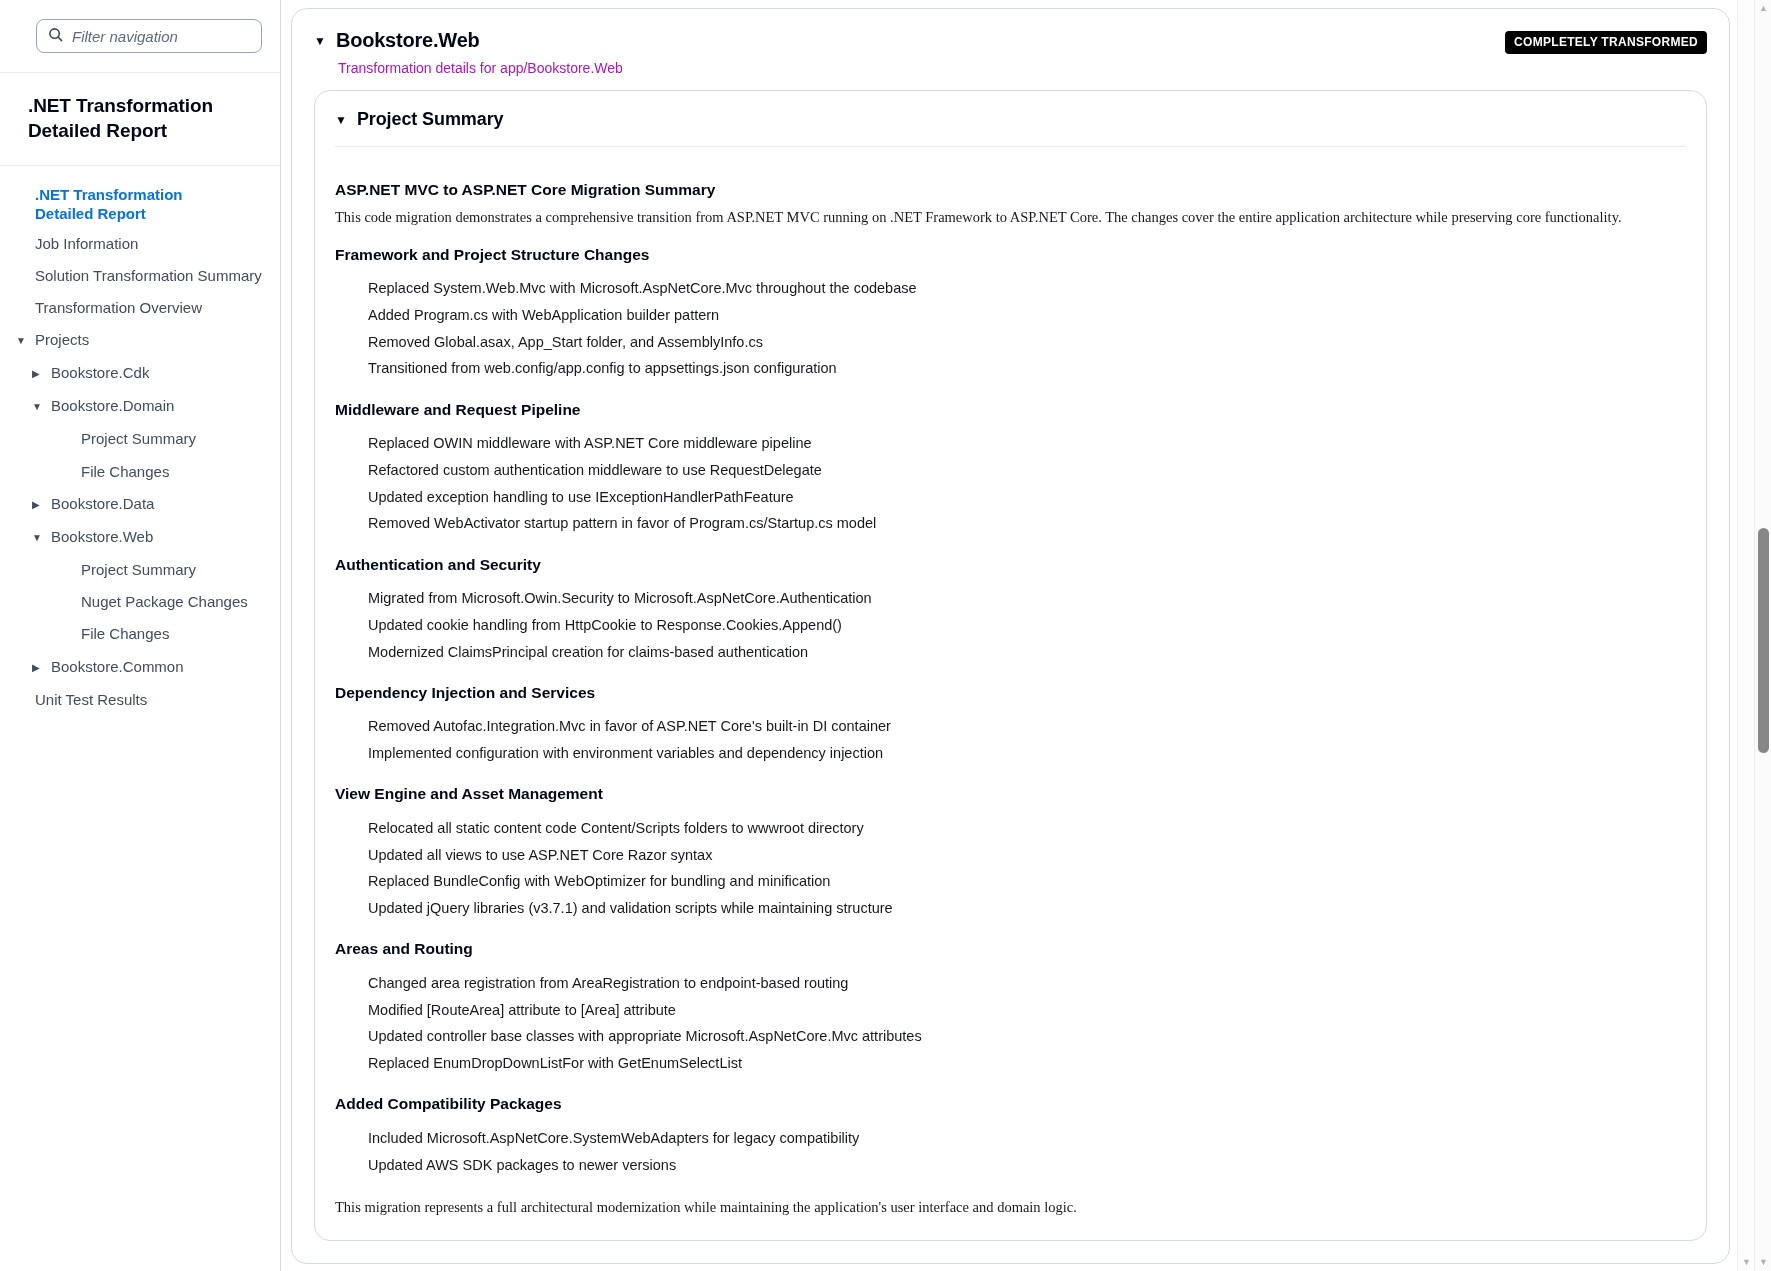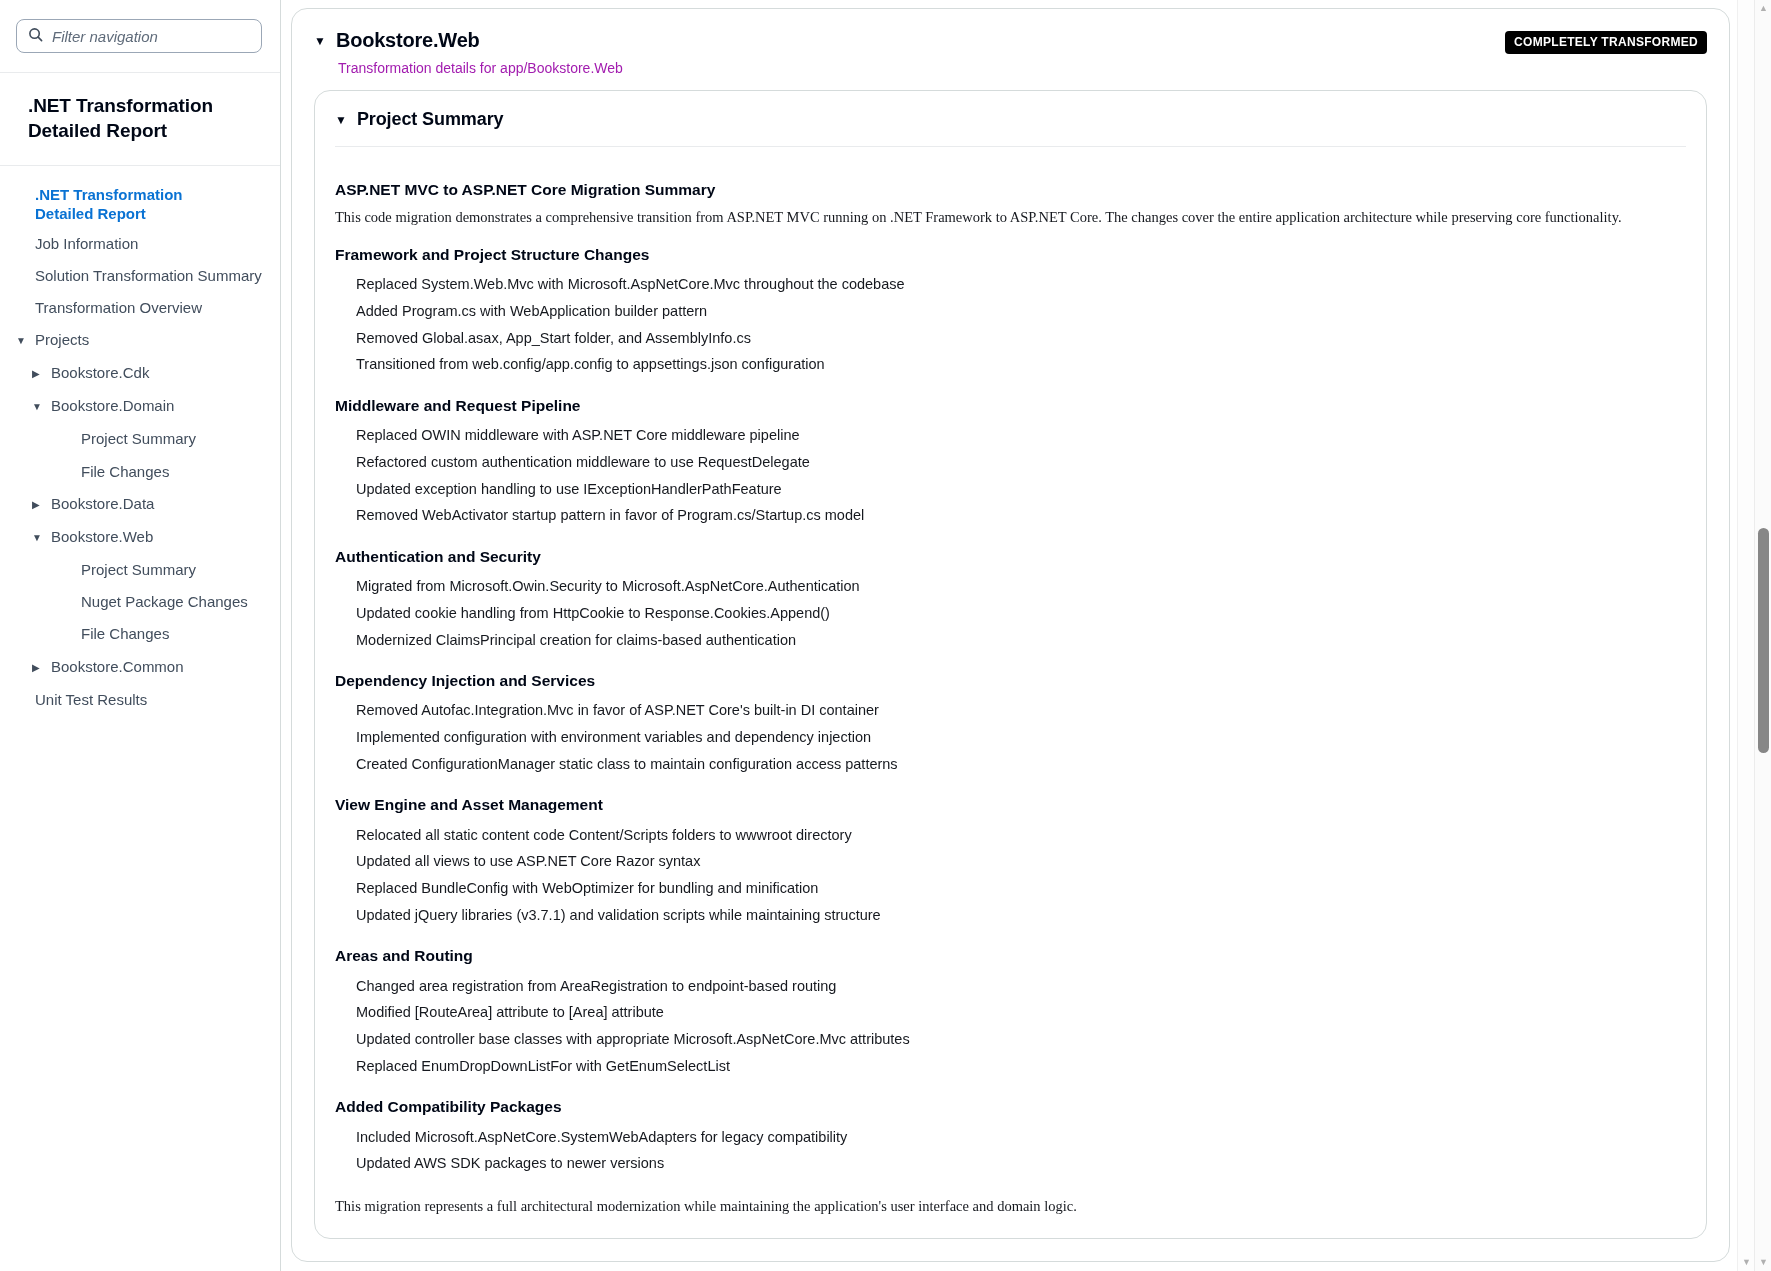--- a/index.html
+++ b/index.html
@@ -29,20 +29,21 @@
   }
   .filter-box {
     display: flex;
     align-items: center;
     height: 34px;
     border: 1px solid #9ba7b6;
     border-radius: 8px;
     padding: 0 11px;
     background: #fff;
     gap: 9px;
+    margin-left: 20px;
   }
   .filter-box svg { flex: none; }
   .filter-input {
     border: none; outline: none; flex: 1;
     font-family: "Liberation Sans", sans-serif;
     font-size: 15px;
     font-style: italic;
     color: #5f6b7a;
     background: transparent;
     padding: 0;
@@ -144,21 +145,21 @@
   .divider { height: 1px; background: #e9ebed; margin: 16px 0 0 0; }
 
   .body { padding: 20px 20px 22px 20px; }
   .sec-title {
     font-size: 15.5px; font-weight: bold; color: #000716;
     margin: 18px 0 8px 0;
   }
   .sec-title.first { margin-top: 14px; }
   .para { font-size: 14.5px; color: #16191f; line-height: 1.43; margin: 0; font-family: Liberation Serif, serif; }
   .para.closing { margin-top: 18px; }
-  .bullets { margin: 0; padding: 0; list-style: none; }
+  .bullets { margin: 12px; padding: 0; list-style: none; }
   .bullets li {
     font-size: 14.5px; color: #16191f;
     line-height: 1.5;
     padding: 2.5px 0 2.5px 21px;
   }
 
   
   .sb-outer {
     position: absolute; top: 0; right: 0;
     width: 17px; height: 1271px;
@@ -314,21 +315,20 @@
               <div class="sec-title">Authentication and Security</div>
               <ul class="bullets">
                 <li>Migrated from Microsoft.Owin.Security to Microsoft.AspNetCore.Authentication</li>
                 <li>Updated cookie handling from HttpCookie to Response.Cookies.Append()</li>
                 <li>Modernized ClaimsPrincipal creation for claims-based authentication</li>
               </ul>
               <div class="sec-title">Dependency Injection and Services</div>
               <ul class="bullets">
                 <li>Removed Autofac.Integration.Mvc in favor of ASP.NET Core's built-in DI container</li>
                 <li>Implemented configuration with environment variables and dependency injection</li>
-                <li>Created ConfigurationManager static class to maintain configuration access patterns</li>
               </ul>
               <div class="sec-title">View Engine and Asset Management</div>
               <ul class="bullets">
                 <li>Relocated all static content code Content/Scripts folders to wwwroot directory</li>
                 <li>Updated all views to use ASP.NET Core Razor syntax</li>
                 <li>Replaced BundleConfig with WebOptimizer for bundling and minification</li>
                 <li>Updated jQuery libraries (v3.7.1) and validation scripts while maintaining structure</li>
               </ul>
               <div class="sec-title">Areas and Routing</div>
               <ul class="bullets">

